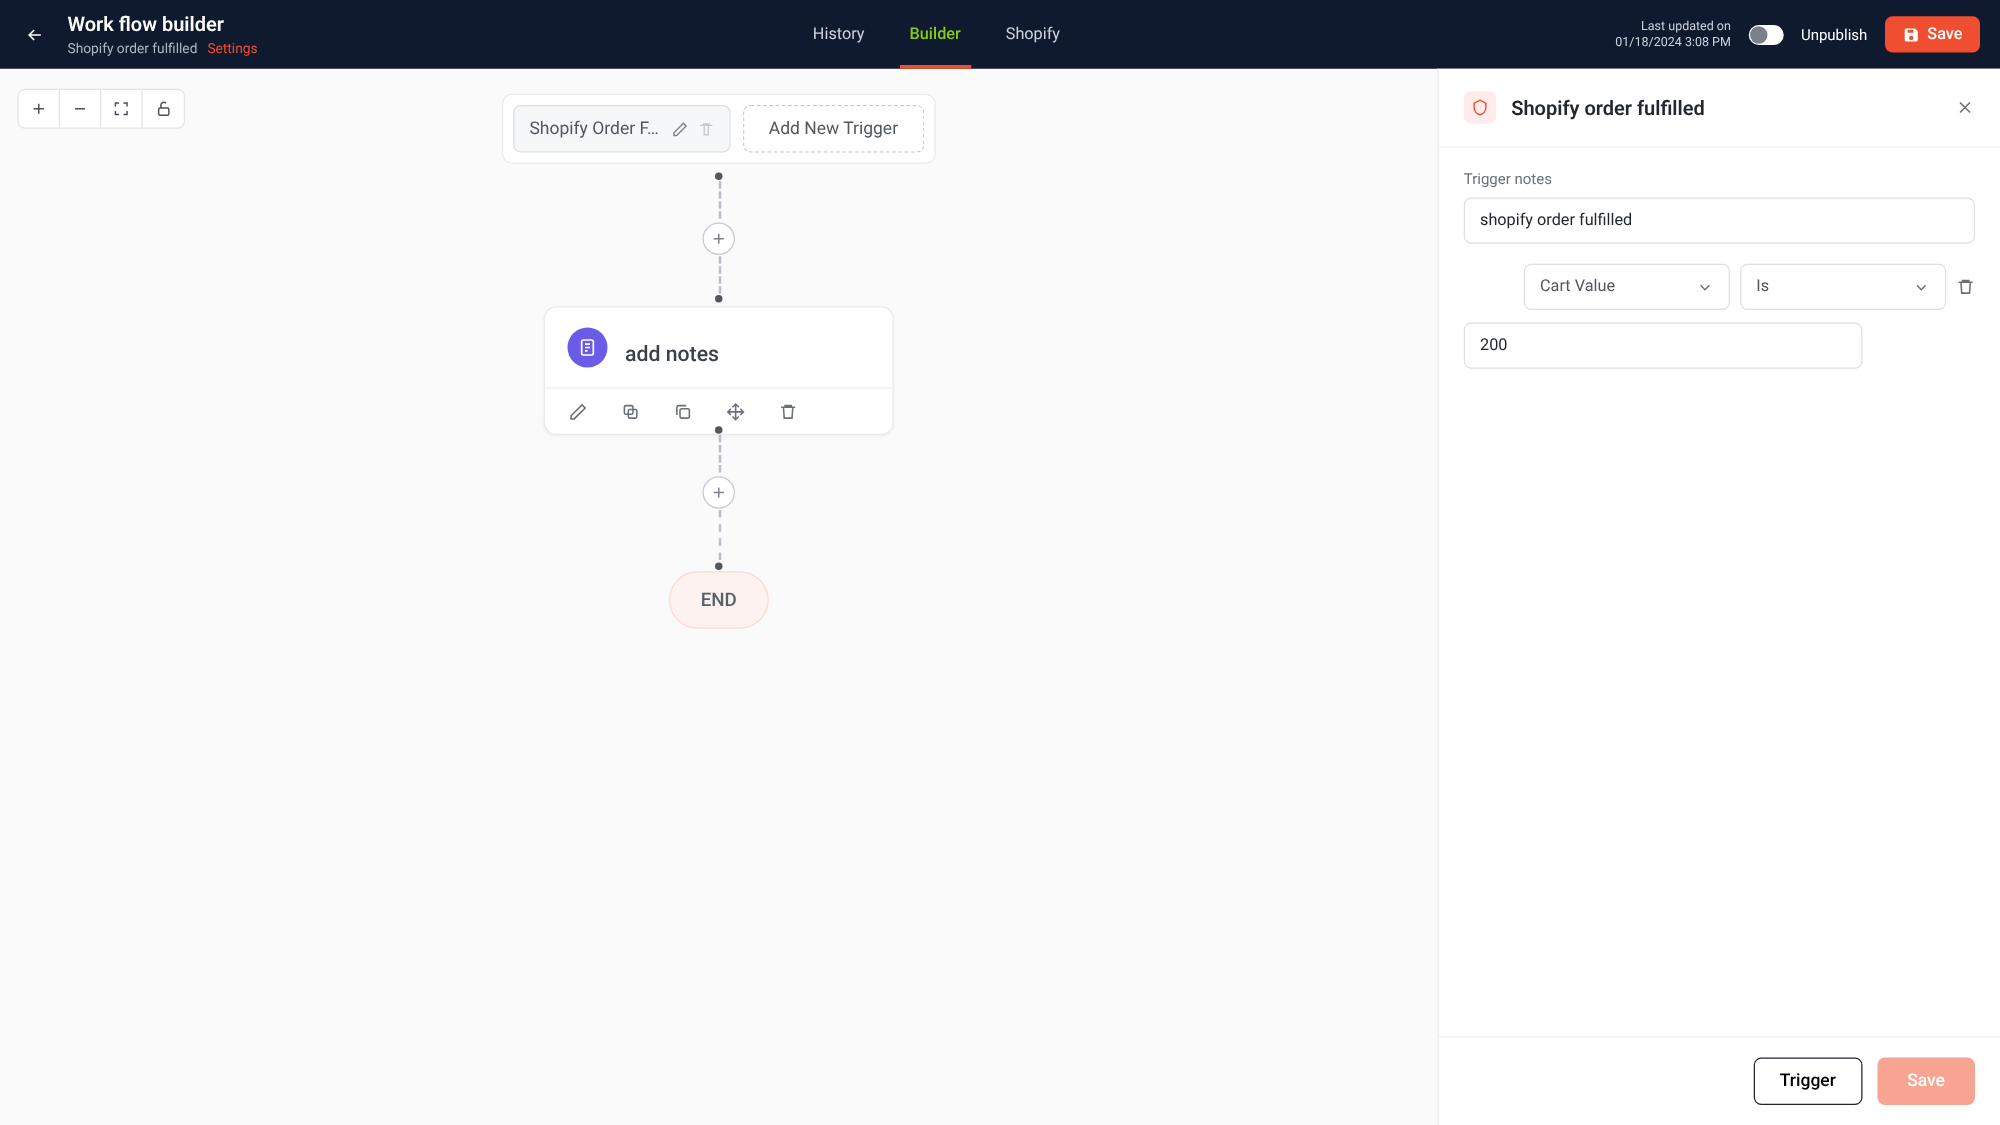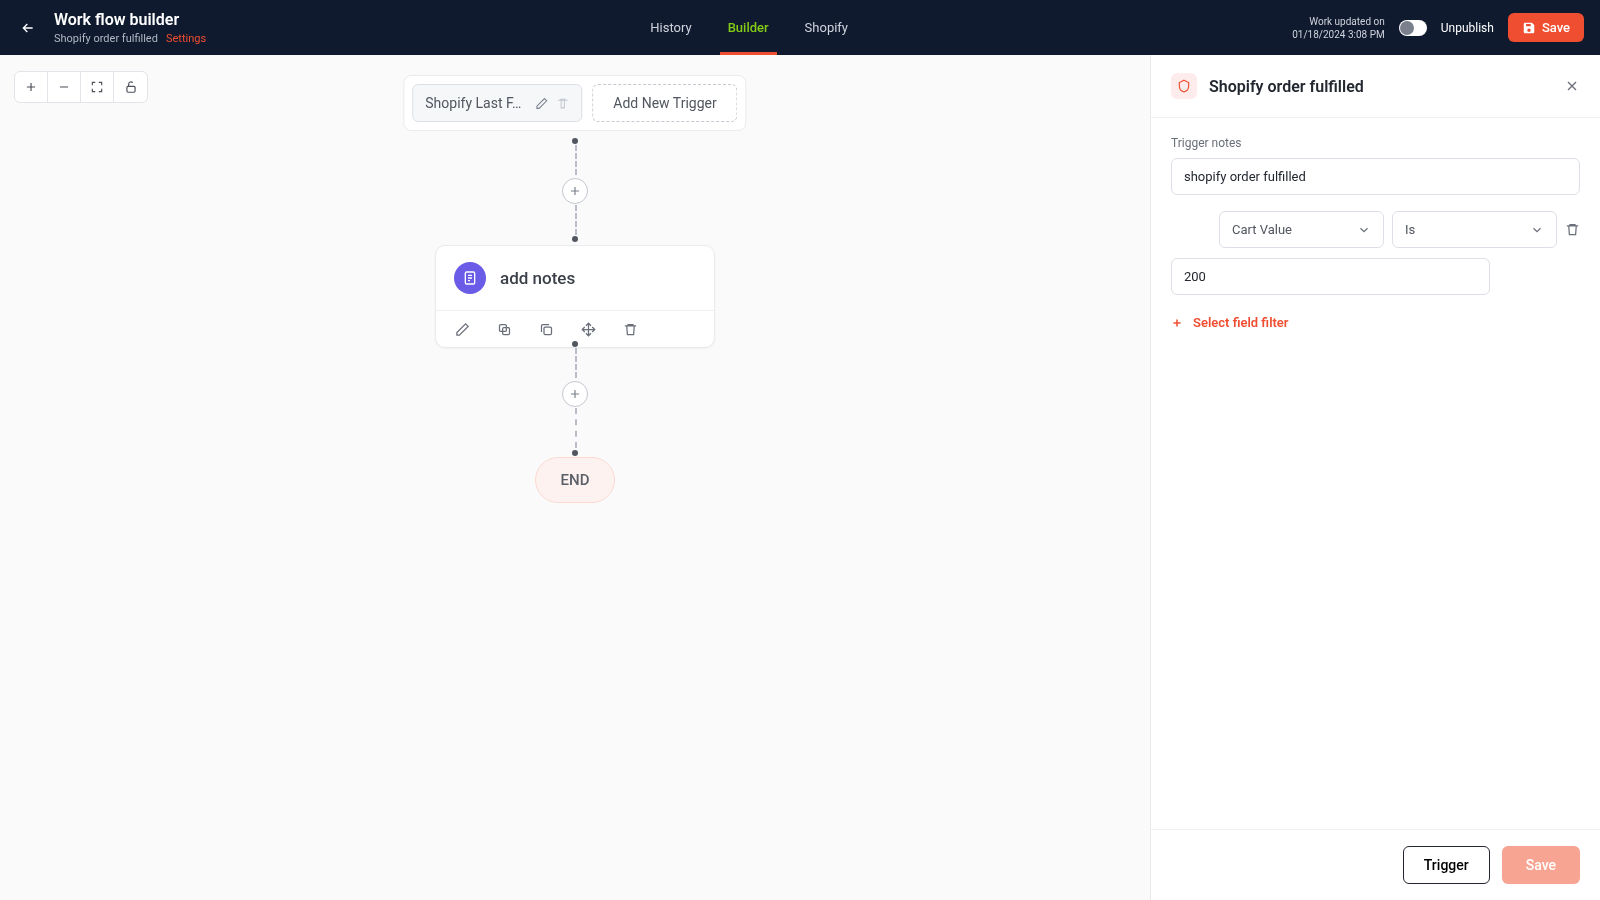--- a/index.html
+++ b/index.html
@@ -40,21 +40,21 @@
   .trigger-label { white-space: nowrap; overflow: hidden; text-overflow: ellipsis; max-width: 110px; }
   .trigger-icons { display: flex; gap: 8px; color: #7a808c;}
   .add-trigger { border: 1px dashed #c4c8d0; border-radius: 6px; padding: 10px 20px; font-size: 14px; color: #51565f; cursor: pointer; display:flex; align-items:center;}
 
   .v-connector { position:absolute; left: 50%; border-left: 2px dashed #b9bec8; }
   .dot { position: absolute; width: 6px; height: 6px; border-radius: 50%; background: #51565f; left: 50%; transform: translateX(-50%); }
 
   .plus-circle { position:absolute; left:50%; transform: translateX(-50%); width: 26px; height:26px; border:1px solid #c4c8d0; border-radius:50%; background:#fff; display:flex; align-items:center; justify-content:center; color:#7a808c; cursor:pointer; font-size:16px; }
 
   .action-card { position:absolute; left:50%; transform:translateX(-50%); width:280px; background:#fff; border:1px solid #e8eaee; border-radius:10px; box-shadow: 0 1px 2px rgba(0,0,0,0.04); }
-  .action-head { display:flex; align-items:center; gap:14px; padding:16px 18px; }
+  .action-head { display:flex; align-items:flex-end; gap:14px; padding:16px 18px; }
   .action-icon { width:32px; height:32px; border-radius:50%; background:#6b5ce7; display:flex; align-items:center; justify-content:center; color:#fff;}
   .action-title { font-size:17px; color:#3a3f48; font-weight:500;}
   .action-tools { border-top:1px solid #eef0f3; display:flex; gap:26px; padding:10px 18px; color:#6a6f79;}
   .tool { cursor:pointer; display:flex; align-items:center; justify-content:center; width:16px; height:16px;}
 
   .end-node { position:absolute; left:50%; transform:translateX(-50%); width: 80px; height: 46px; border:1px solid #fcd9d1; background:#fdf2ef; border-radius: 23px; display:flex; align-items:center; justify-content:center; font-size:15px; color:#5a5f68; font-weight:500;}
 
   
   .side-panel { position:absolute; right:0; top:55px; bottom:0; width:450px; background:#fff; border-left:1px solid #e8eaee; display:flex; flex-direction:column; }
   .sp-head { display:flex; align-items:center; gap:12px; padding:18px 20px; border-bottom:1px solid #eef0f3; }
@@ -97,21 +97,21 @@
   </div>
 
   <div class="header-tabs">
     <div class="tab">History</div>
     <div class="tab active">Builder</div>
     <div class="tab">Shopify</div>
   </div>
 
   <div class="header-right">
     <div class="update-block">
-      <div>Work updated on</div>
+      <div>Last updated on</div>
       <div>01/18/2024 3:08 PM</div>
     </div>
     <div class="toggle">
         <div class="toggle-knob"></div>
       </div>
     <span class="unpub-label">Unpublish</span>
     <button class="save-btn">
       <svg width="14" height="14" viewBox="0 0 24 24" fill="#fff">
           <path d="M17 3H5a2 2 0 0 0-2 2v14a2 2 0 0 0 2 2h14a2 2 0 0 0 2-2V7l-4-4zM7 5h8v4H7V5zm5 14a3 3 0 1 1 0-6 3 3 0 0 1 0 6z"></path>
         </svg>
@@ -141,21 +141,21 @@
         <rect x="5" y="11" width="14" height="10" rx="2"></rect>
         <path d="M8 11V7a4 4 0 0 1 7-2.5"></path>
       </svg>
     </div>
 </div>
 
 <div class="canvas">
 
   <div class="trigger-row">
     <div class="trigger-chip">
-      <span class="trigger-label">Shopify Last F…</span>
+      <span class="trigger-label">Shopify Order F…</span>
       <span class="trigger-icons">
         <svg width="13" height="13" viewBox="0 0 24 24" fill="none" stroke="#7a808c" stroke-width="2">
             <path d="M17 3l4 4L7 21H3v-4L17 3z"></path>
           </svg>
         <svg width="13" height="13" viewBox="0 0 24 24" fill="none" stroke="#c4c8d0" stroke-width="2">
             <path d="M3 6h18M8 6V4h8v2m-1 0v14H9V6"></path>
           </svg>
       </span>
     </div>
     <div class="add-trigger">Add New Trigger</div>
@@ -258,25 +258,19 @@
           </svg>
       </div>
       <span class="del-icon">
         <svg width="15" height="15" viewBox="0 0 24 24" fill="none" stroke="#6a6f79" stroke-width="2">
             <path d="M3 6h18M8 6V4h8v2M18 6l-1 14H7L6 6"></path>
           </svg>
       </span>
     </div>
     <input class="value-input" value="200" style="">
 
-    <div class="add-filter">
-      <svg width="12" height="12" viewBox="0 0 24 24" stroke="#f04e30" stroke-width="3" fill="none">
-          <path d="M12 5v14M5 12h14"></path>
-        </svg>
-      <span>Select field filter</span>
-    </div>
   </div>
 
   <div class="sp-foot">
     <button class="btn-cancel">Trigger</button>
     <button class="btn-save">Save</button>
   </div>
 </div>
 
 </body></html>

